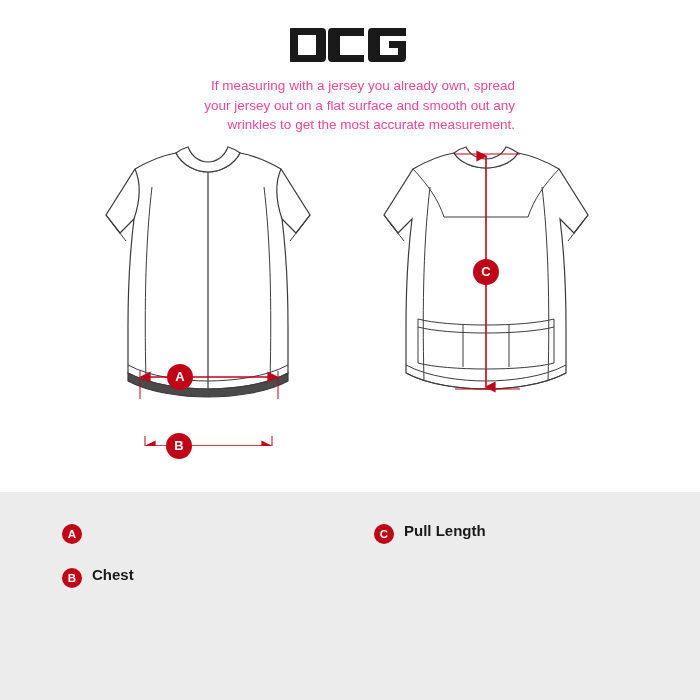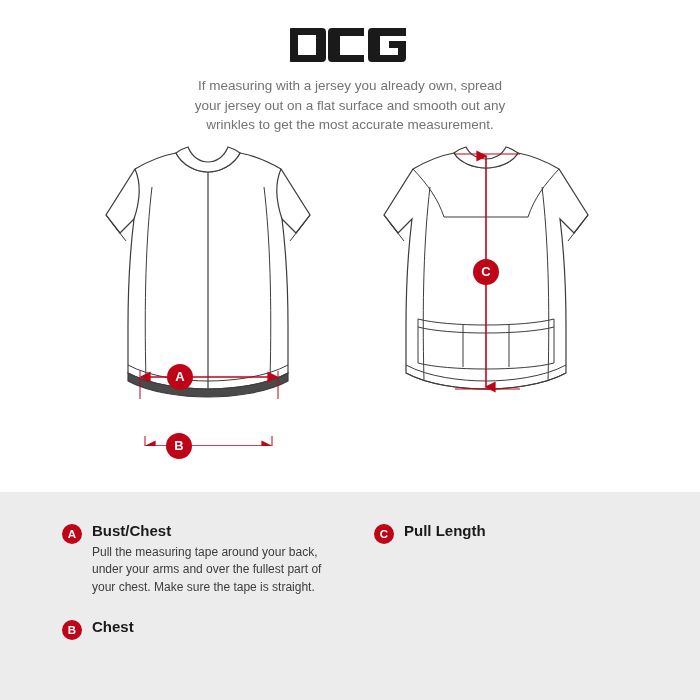--- a/index.html
+++ b/index.html
@@ -23,24 +23,24 @@
     font-family: "DejaVu Sans", sans-serif;
     font-weight: bold;
     font-size: 42px;
     letter-spacing: -1px;
     color: #1a1a1a;
   }
   .brand svg { display: block; margin: 0 auto; }
   .intro {
     width: 330px;
     margin: 8px auto 0 auto;
-    text-align: center;
+    text-align: right;
     font-size: 13.5px;
     line-height: 1.45;
-    color: #737373;
+    color: #ec4899;
   }
   
   .diagram {
     position: relative;
     width: 700px;
     height: 305px;
     margin-top: 6px;
   }
   .diagram svg { display:block; }
   
@@ -246,24 +246,20 @@
     <div class="marker" style="left:473px; top:118px;">C</div>
   </div>
 
   <div class="footer">
     <div class="footer-cols">
 
       <div class="col">
 
         <div class="entry">
           <div class="badge">A</div>
-          <div class="entry-body">
-            <h3 class="entry-title">Bust/Chest</h3>
-            <p class="entry-text">Pull the measuring tape around your back, under your arms and over the fullest part of your chest. Make sure the tape is straight.</p>
-          </div>
         </div>
 
         <div class="entry">
           <div class="badge">B</div>
           <div class="entry-body">
             <h3 class="entry-title">Chest</h3>
           </div>
         </div>
 
       </div>

